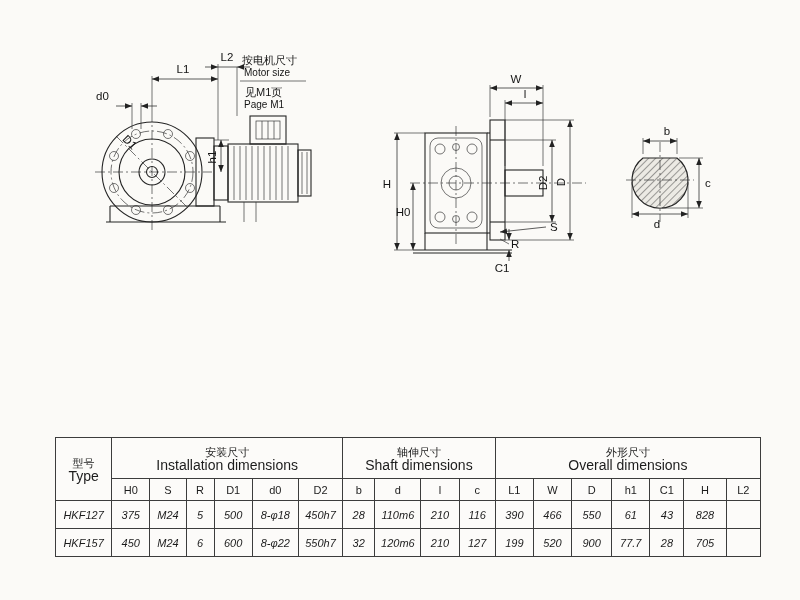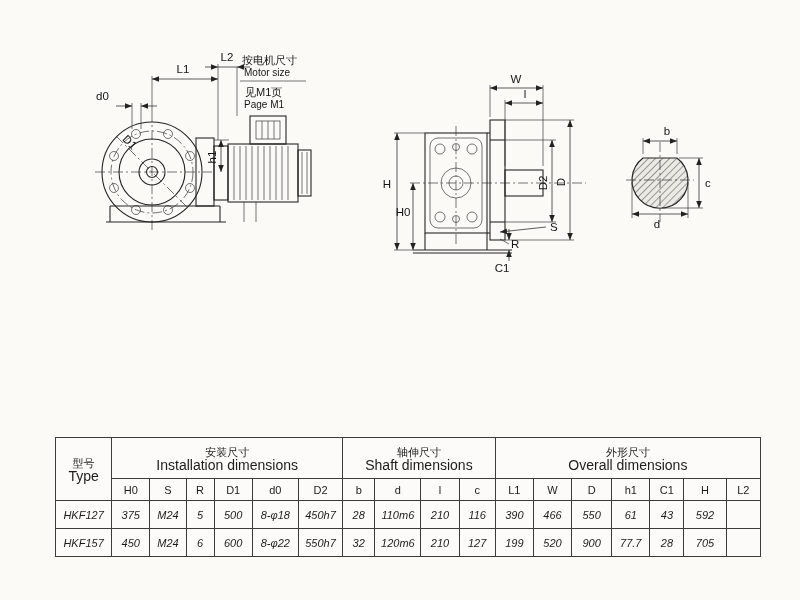--- a/index.html
+++ b/index.html
@@ -298,21 +298,21 @@
       <td>450h7</td>
       <td>28</td>
       <td>110m6</td>
       <td>210</td>
       <td>116</td>
       <td>390</td>
       <td>466</td>
       <td>550</td>
       <td>61</td>
       <td>43</td>
-      <td>592</td>
+      <td>828</td>
       <td></td>
     </tr>
     <tr>
       <td>HKF157</td>
       <td>450</td>
       <td>M24</td>
       <td>6</td>
       <td>600</td>
       <td>8-φ22</td>
       <td>550h7</td>

